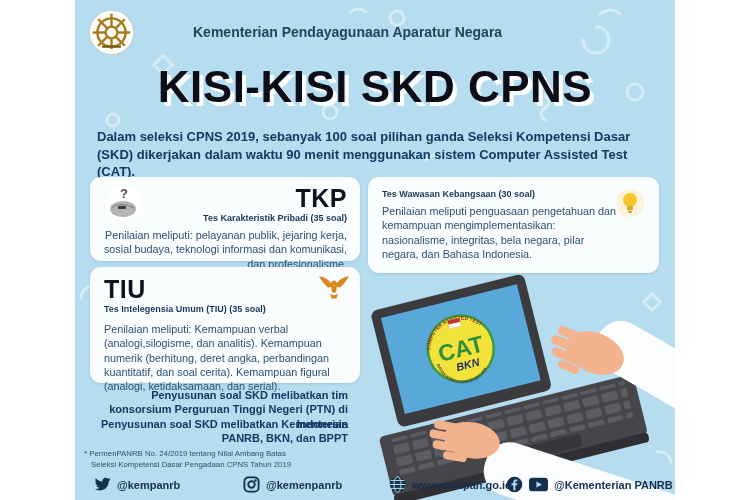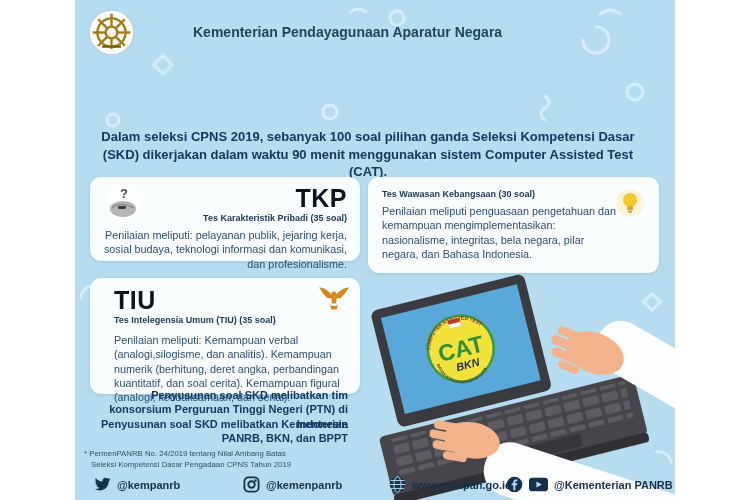--- a/index.html
+++ b/index.html
@@ -22,39 +22,39 @@
 
   
   .title{
     position:absolute;left:0;top:62px;width:100%;text-align:center;z-index:2;
     font-size:44px;font-weight:800;letter-spacing:.5px;color:#0c0d16;
     text-shadow:4px 4px 0 rgba(255,255,255,.95);
   }
 
   
   .intro{
-    position:absolute;left:22px;right:36px;top:128px;text-align:center;z-index:2;
+    position:absolute;left:22px;right:36px;top:128px;z-index:2;
     color:#123a63;font-weight:bold;font-size:13px;line-height:1.35;
   }
 
   
   .card{
     position:absolute;background:#fafdfe;border-radius:11px;z-index:2;
     box-shadow:0 1px 3px rgba(40,80,110,.15);color:#2c4f73;box-sizing:border-box;
   }
   .card-title{font-size:25px;font-weight:800;color:#0e1320;line-height:1;letter-spacing:.5px;}
   .card-subtitle{font-size:9px;font-weight:bold;color:#16365a;margin-top:2px;}
   .card-body{font-size:10.8px;line-height:1.32;color:#2c4f73;margin-top:5px;}
 
   .card-tkp{left:15px;top:177px;width:270px;height:84px;padding:9px 13px 8px 12px;text-align:right;}
   .tkp-icon{position:absolute;left:12px;top:8px;width:42px;height:36px;}
   .card-twk{left:293px;top:177px;width:291px;height:96px;padding:10px 14px 8px 14px;}
   .twk-icon{position:absolute;right:12px;top:10px;width:34px;height:34px;}
   .card-twk .card-body{max-width:235px;}
-  .card-tiu{left:15px;top:278px;width:270px;height:116px;padding:10px 14px 8px 24px;}
+  .card-tiu{left:15px;top:267px;width:270px;height:116px;padding:10px 14px 8px 14px;}
   .tiu-icon{position:absolute;right:10px;top:8px;width:32px;height:27px;}
   .card-tiu .card-body{max-width:236px;margin-top:8px;}
 
   
   .laptop{position:absolute;left:285px;top:268px;z-index:3;}
 
   
   .note{
     position:absolute;left:15px;width:258px;text-align:right;z-index:2;
     color:#123a63;font-weight:bold;font-size:11px;line-height:1.3;
@@ -116,20 +116,21 @@
         <line x1="20" y1="15" x2="20" y2="4"></line>
         <line x1="23.5" y1="16.5" x2="31.3" y2="8.7"></line>
       </g>
       <path d="M12 32 h16" stroke="#7c5a10" stroke-width="2"></path>
     </svg>
     <div class="ministry-name">
       <div>Kementerian Pendayagunaan Aparatur Negara</div>
     </div>
   </div>
 
+  <div class="title">KISI-KISI SKD CPNS</div>
 
   <div class="intro">Dalam seleksi CPNS 2019, sebanyak 100 soal pilihan ganda Seleksi Kompetensi Dasar (SKD) dikerjakan dalam waktu 90 menit menggunakan sistem Computer Assisted Test (CAT).</div>
 
   <div class="card card-tkp">
     <svg class="tkp-icon" viewBox="0 0 42 36">
       <circle cx="21" cy="18" r="17" fill="#ffffff"></circle>
       <text x="22" y="13" font-size="13" font-weight="bold" fill="#4a4a4a" text-anchor="middle" font-family="Liberation Sans, sans-serif">?</text>
       <ellipse cx="21" cy="24" rx="13" ry="8" fill="#b5b5b5"></ellipse>
       <path d="M10 23 q8 -7 22 0" stroke="#8a8a8a" stroke-width="1.5" fill="none"></path>
       <rect x="16" y="21" width="8" height="3" rx="1" fill="#3c3c3c"></rect>

